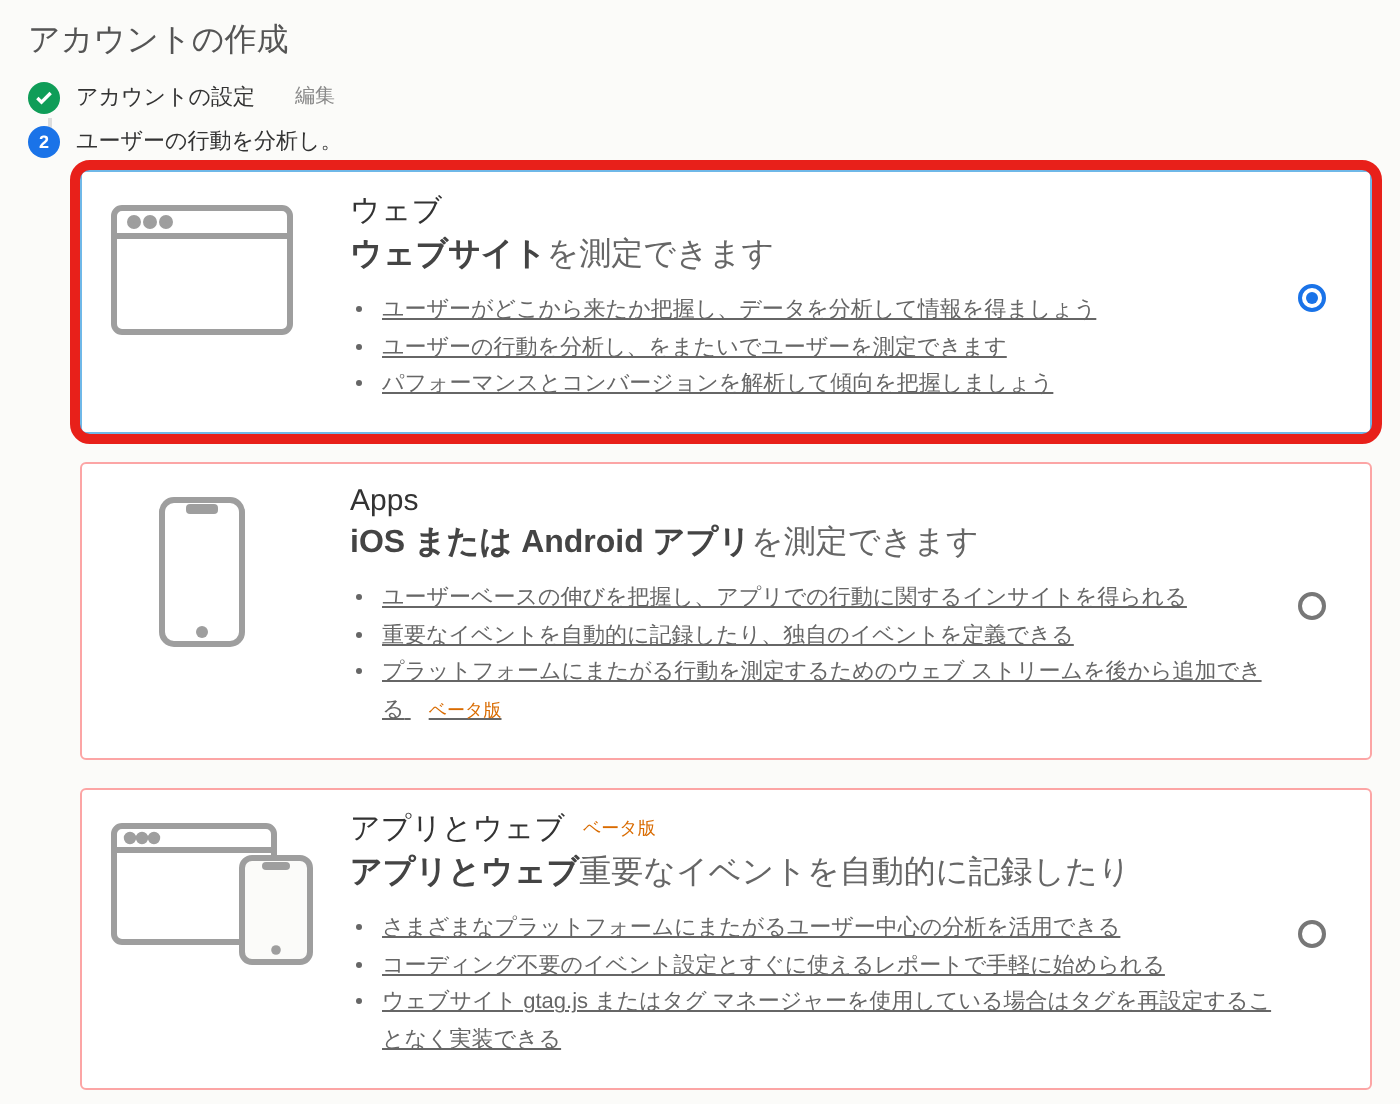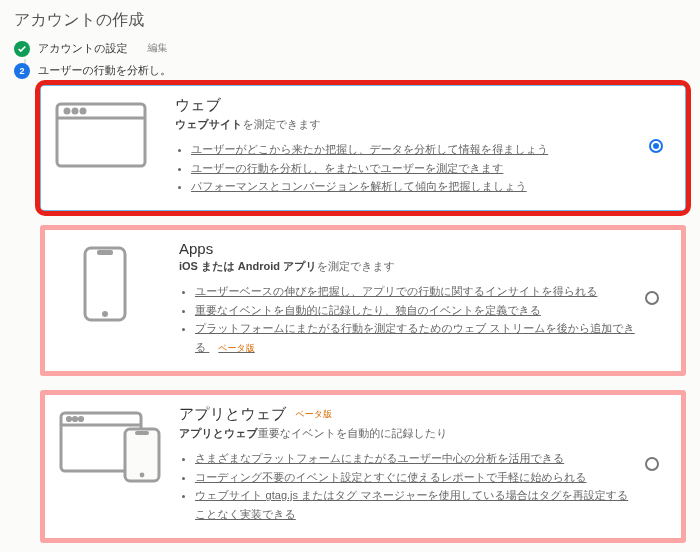--- a/index.html
+++ b/index.html
@@ -19,21 +19,21 @@
   .step-icon { width: 16px; height: 16px; border-radius: 50%; display: inline-flex; align-items: center; justify-content: center; margin-right: 8px; flex-shrink: 0; color: #fff; }
   .step-done { background: #0f9d58; }
   .step-done svg { width: 10px; height: 10px; }
   .step-num { background: #1a73e8; font-size: 9px; font-weight: bold; }
   .step-label { color: #333; }
   .step-edit { margin-left: 20px; color: #888; font-size: 10px; }
 
   .cards { padding-left: 26px; position: relative; }
 
   .card {
-    border: 5px solid #fca5a5;
+    border: 1px solid #fca5a5;
     border-radius: 3px;
     background: #fff;
     margin-bottom: 14px;
     padding: 10px 14px 14px 14px;
     display: flex;
     align-items: flex-start;
     position: relative;
   }
   .card.selected { border: 1px solid #6fb8e8; }
   .highlight-ring {
@@ -45,21 +45,21 @@
   }
   .card-icon-col { width: 120px; flex-shrink: 0; padding-top: 6px; }
   .card-body { flex: 1; }
   .card-radio-col { width: 30px; display: flex; align-items: center; justify-content: center; align-self: center; }
 
   .browser-svg { stroke: #9e9e9e; stroke-width: 3; fill: none; }
   .phone-svg { stroke: #9e9e9e; stroke-width: 3; fill: none; }
   .combo-svg { stroke: #9e9e9e; stroke-width: 3; fill: none; }
 
   .card-title { font-size: 15px; color: #333; margin-bottom: 2px; display: flex; align-items: center; }
-  .card-subtitle { font-size: 11px; color: #666; margin-bottom: 8px; }
+  .card-subtitle { font-size: 16px; color: #666; margin-bottom: 8px; }
   .card-sub-strong { font-weight: bold; color: #444; }
   .bullets { list-style: disc; padding-left: 16px; }
   .bullets li { font-size: 11px; color: #666; line-height: 1.7; text-decoration: underline; }
   .beta { color: #d96b00; font-size: 9px; margin-left: 9px; }
 
   .radio { width: 14px; height: 14px; border: 2px solid #777; border-radius: 50%; display: inline-block; position: relative; }
   .radio.checked { border-color: #1a73e8; }
   .radio.checked::after { content: ""; position: absolute; top: 2px; left: 2px; width: 6px; height: 6px; border-radius: 50%; background: #1a73e8; }
 
   .arrow-annot { position: absolute; left: 44px; top: 155px; pointer-events: none; }

